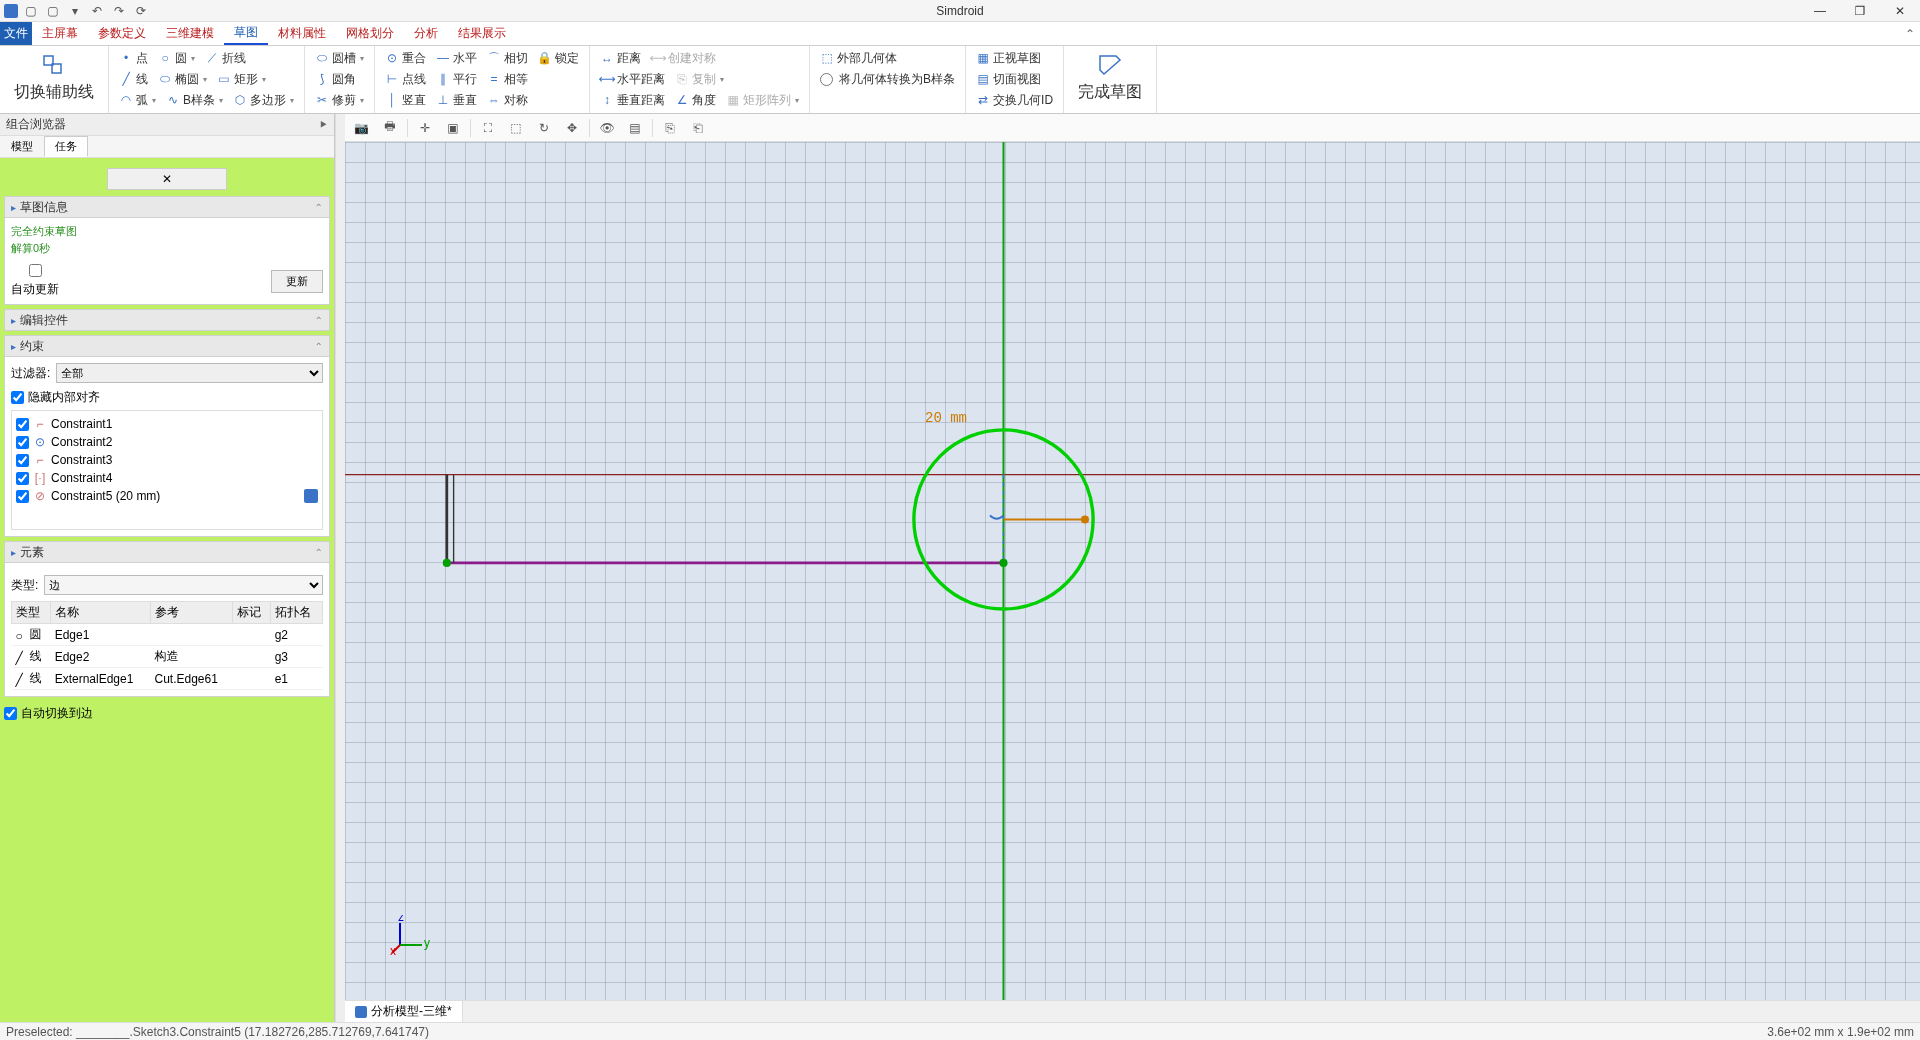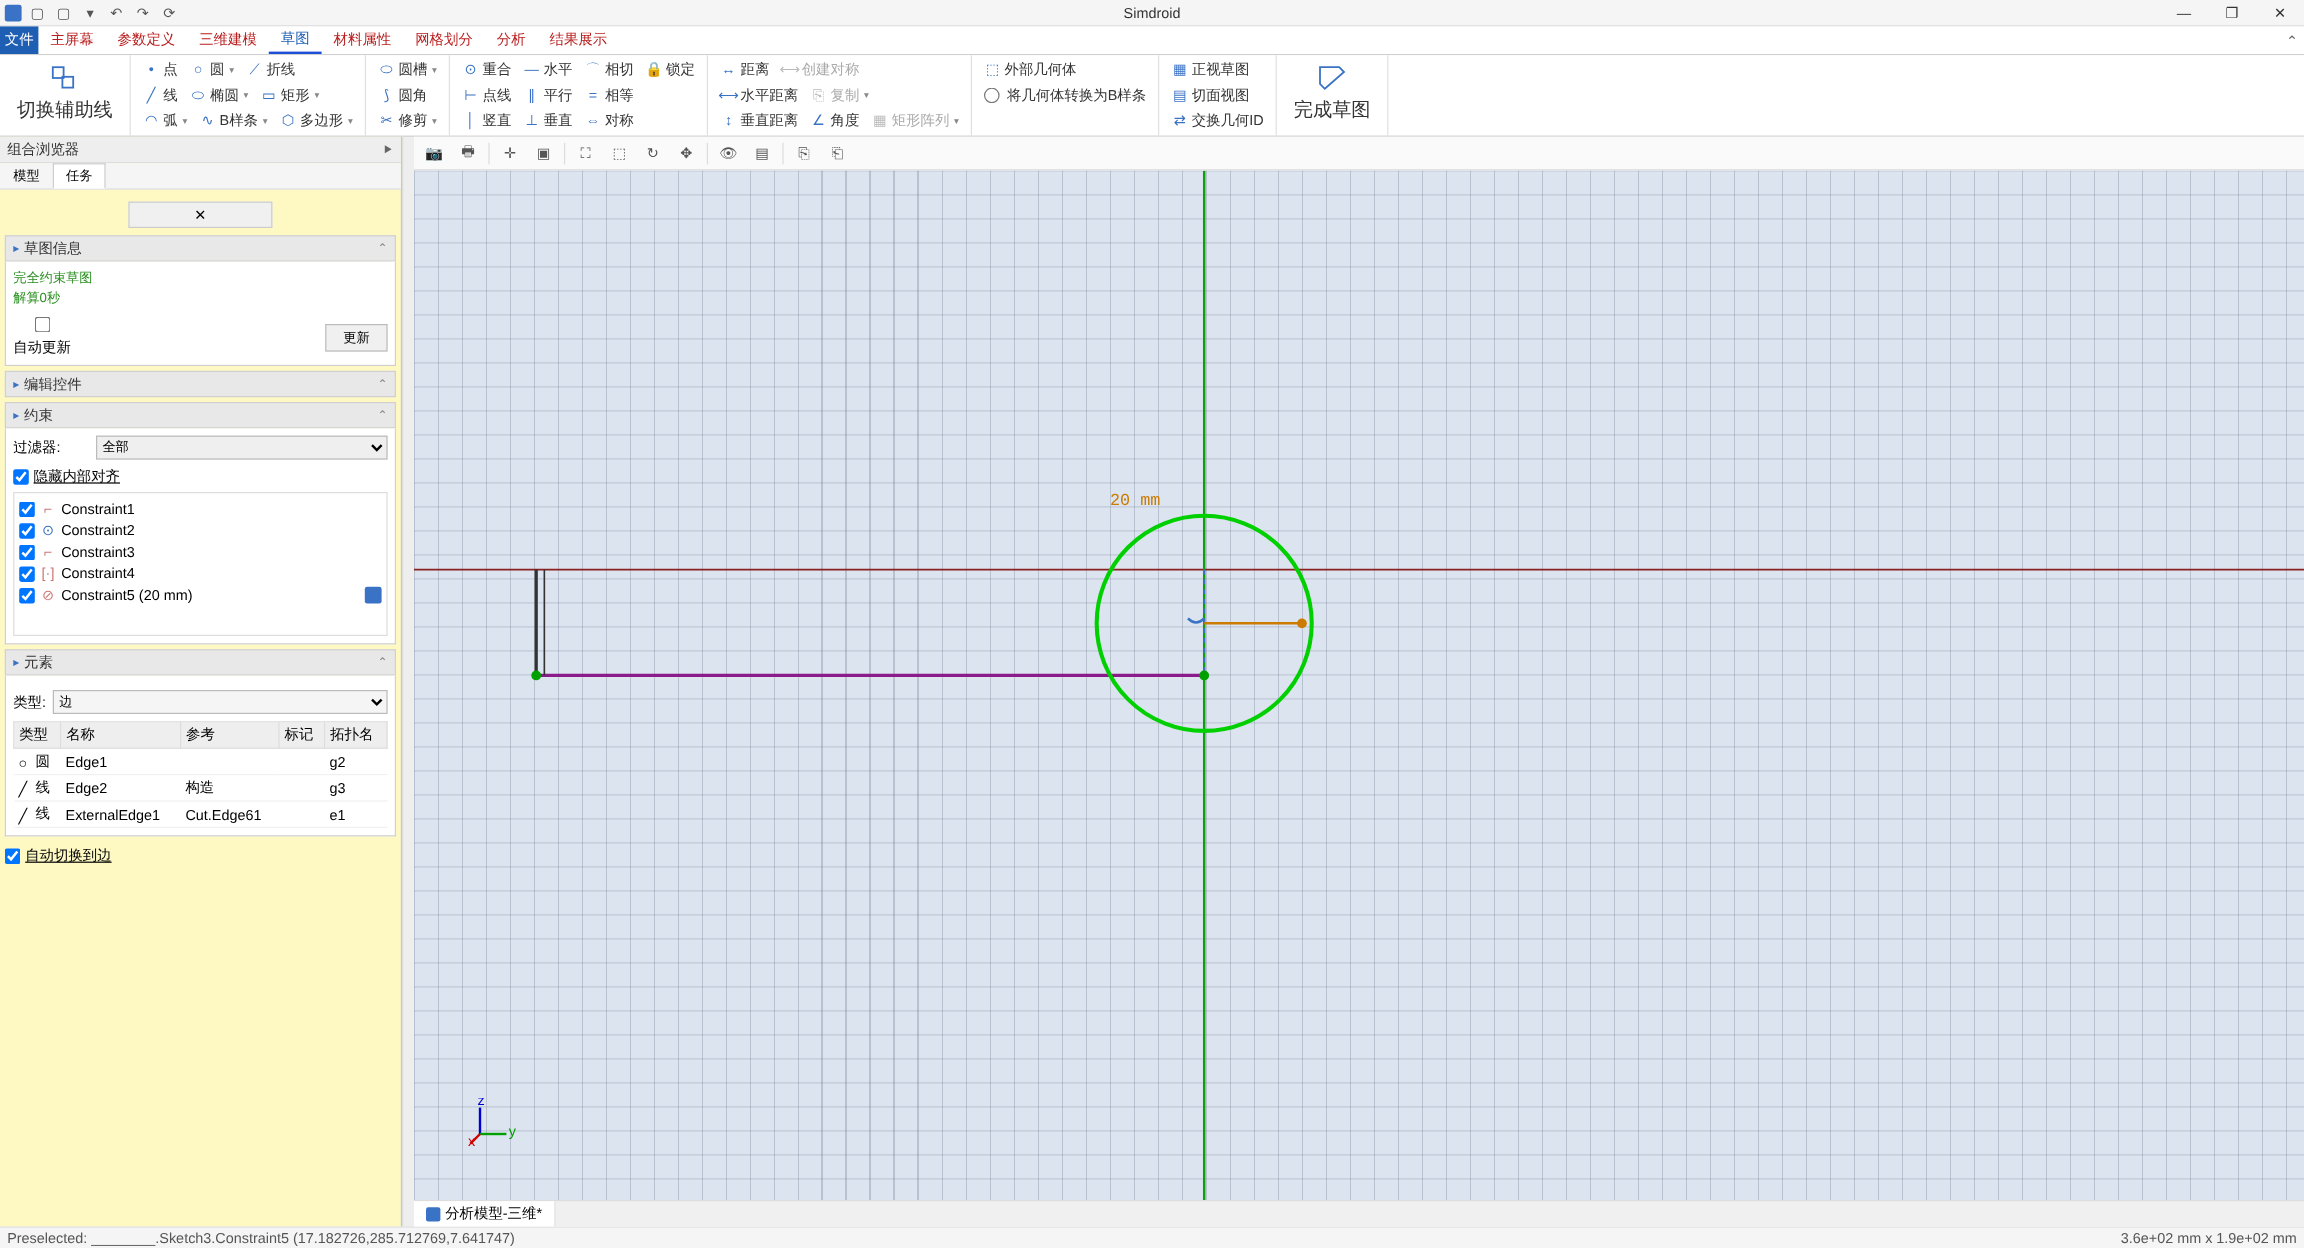--- a/index.html
+++ b/index.html
@@ -27,42 +27,42 @@
 .rg-big-label { font-size: 16px; color: #333; margin-top: 2px; }
 .rg-rows { display: flex; flex-direction: column; gap: 1px; }
 .rg-row { display: flex; align-items: center; gap: 2px; height: 20px; }
 .rg-btn { display: flex; align-items: center; gap: 3px; padding: 1px 4px; cursor: pointer; color: #333; font-size: 11px; white-space: nowrap; }
 .rg-btn-icon { width: 14px; height: 14px; display: inline-flex; align-items: center; justify-content: center; color: #3a73c5; flex-shrink: 0; }
 .rg-btn.disabled { color: #aaa; }
 .rg-btn.disabled .rg-btn-icon { color: #bbb; }
 .dd { color: #888; font-size: 8px; margin-left: 1px; }
 
 .main { display: flex; height: calc(100vh - 22px - 24px - 68px - 18px); }
-.sidebar { width: 335px; background: #fef9c3; border-right: 1px solid #c8c8c8; display: flex; flex-direction: column; }
+.sidebar { width: 335px; background: #bef264; border-right: 1px solid #c8c8c8; display: flex; flex-direction: column; }
 .sb-header { height: 22px; background: #eee; display: flex; align-items: center; padding: 0 6px; border-bottom: 1px solid #ddd; font-size: 11px; color: #333; }
 .sb-header .collapse { margin-left: auto; cursor: pointer; color: #666; }
 .sb-tabs { height: 22px; display: flex; border-bottom: 1px solid #ddd; background: #f5f5f5; }
 .sb-tab { padding: 0 10px; display: flex; align-items: center; font-size: 11px; cursor: pointer; border: 1px solid transparent; }
 .sb-tab.active { background: #fff; border: 1px solid #ccc; border-bottom-color: #fff; }
 
 .task-body { flex: 1; overflow-y: auto; padding: 4px; }
 .close-row { display: flex; justify-content: center; margin: 6px 0; }
 .close-btn { width: 120px; height: 22px; background: #f0f0f0; border: 1px solid #ccc; display: flex; align-items: center; justify-content: center; cursor: pointer; }
 .section { margin-bottom: 4px; }
 .section-hdr { height: 22px; background: #e8e8e8; border: 1px solid #d0d0d0; display: flex; align-items: center; padding: 0 6px; font-size: 11px; color: #333; }
 .section-hdr .expand { color: #3a73c5; margin-right: 4px; font-size: 10px; }
 .section-hdr .chev { margin-left: auto; color: #888; font-size: 10px; }
 .section-body { border: 1px solid #d0d0d0; border-top: none; padding: 6px; background: #fff; }
 .green-text { color: #2a9020; font-size: 11px; margin-bottom: 2px; }
 .update-row { display: flex; align-items: center; gap: 6px; margin-top: 8px; }
 .update-row label { font-size: 11px; display: flex; align-items: center; gap: 4px; flex-direction: column; }
 .update-btn { margin-left: auto; padding: 3px 14px; background: #f0f0f0; border: 1px solid #bbb; cursor: pointer; font-size: 11px; }
 .filter-row { display: flex; align-items: center; gap: 6px; margin-bottom: 6px; font-size: 11px; }
-.filter-row select { flex: 1; height: 20px; font-size: 11px; border: 1px solid #bbb; margin-left: 24px; }
-.check-row { display: flex; align-items: center; gap: 4px; font-size: 11px; margin-bottom: 4px; text-decoration: underline; }
+.filter-row select { flex: 1; height: 20px; font-size: 11px; border: 1px solid #bbb; }
+.check-row { display: flex; align-items: center; gap: 4px; font-size: 11px; margin-bottom: 4px; }
 .constraint-list { border: 1px solid #ddd; padding: 4px; min-height: 120px; }
 .cl-item { display: flex; align-items: center; gap: 4px; padding: 2px 0; font-size: 11px; }
 .cl-icon { width: 14px; height: 14px; display: inline-flex; align-items: center; justify-content: center; color: #c77; }
 .cl-item.sel .cl-icon { color: #3a73c5; }
 .cl-item .edit-icon { margin-left: auto; width: 14px; height: 14px; background: #3a73c5; border-radius: 2px; }
 .type-row { display: flex; align-items: center; gap: 6px; margin: 6px 0; font-size: 11px; }
 .type-row select { flex: 1; height: 20px; font-size: 11px; border: 1px solid #bbb; background: #f5f5f5; }
 .elem-table { width: 100%; border-collapse: collapse; font-size: 11px; }
 .elem-table th { background: #eee; border: 1px solid #ddd; padding: 2px 4px; text-align: left; font-weight: normal; }
 .elem-table td { border-bottom: 1px solid #f0f0f0; padding: 2px 4px; }

